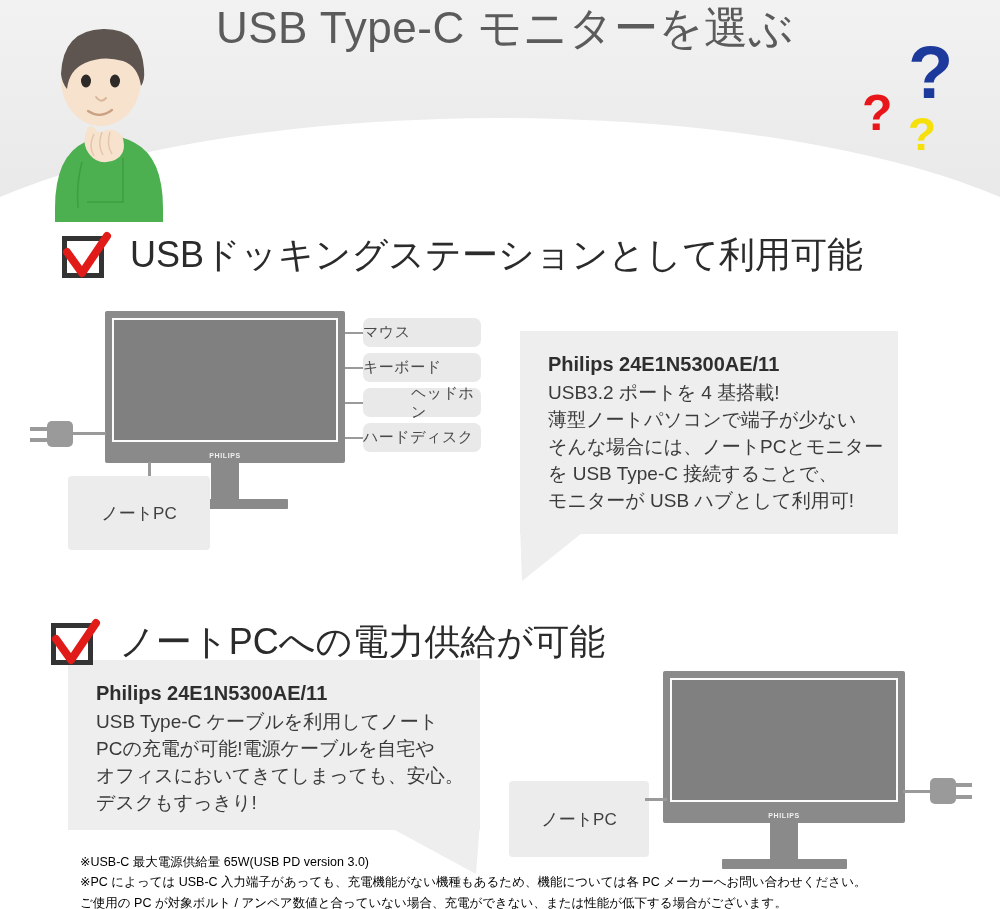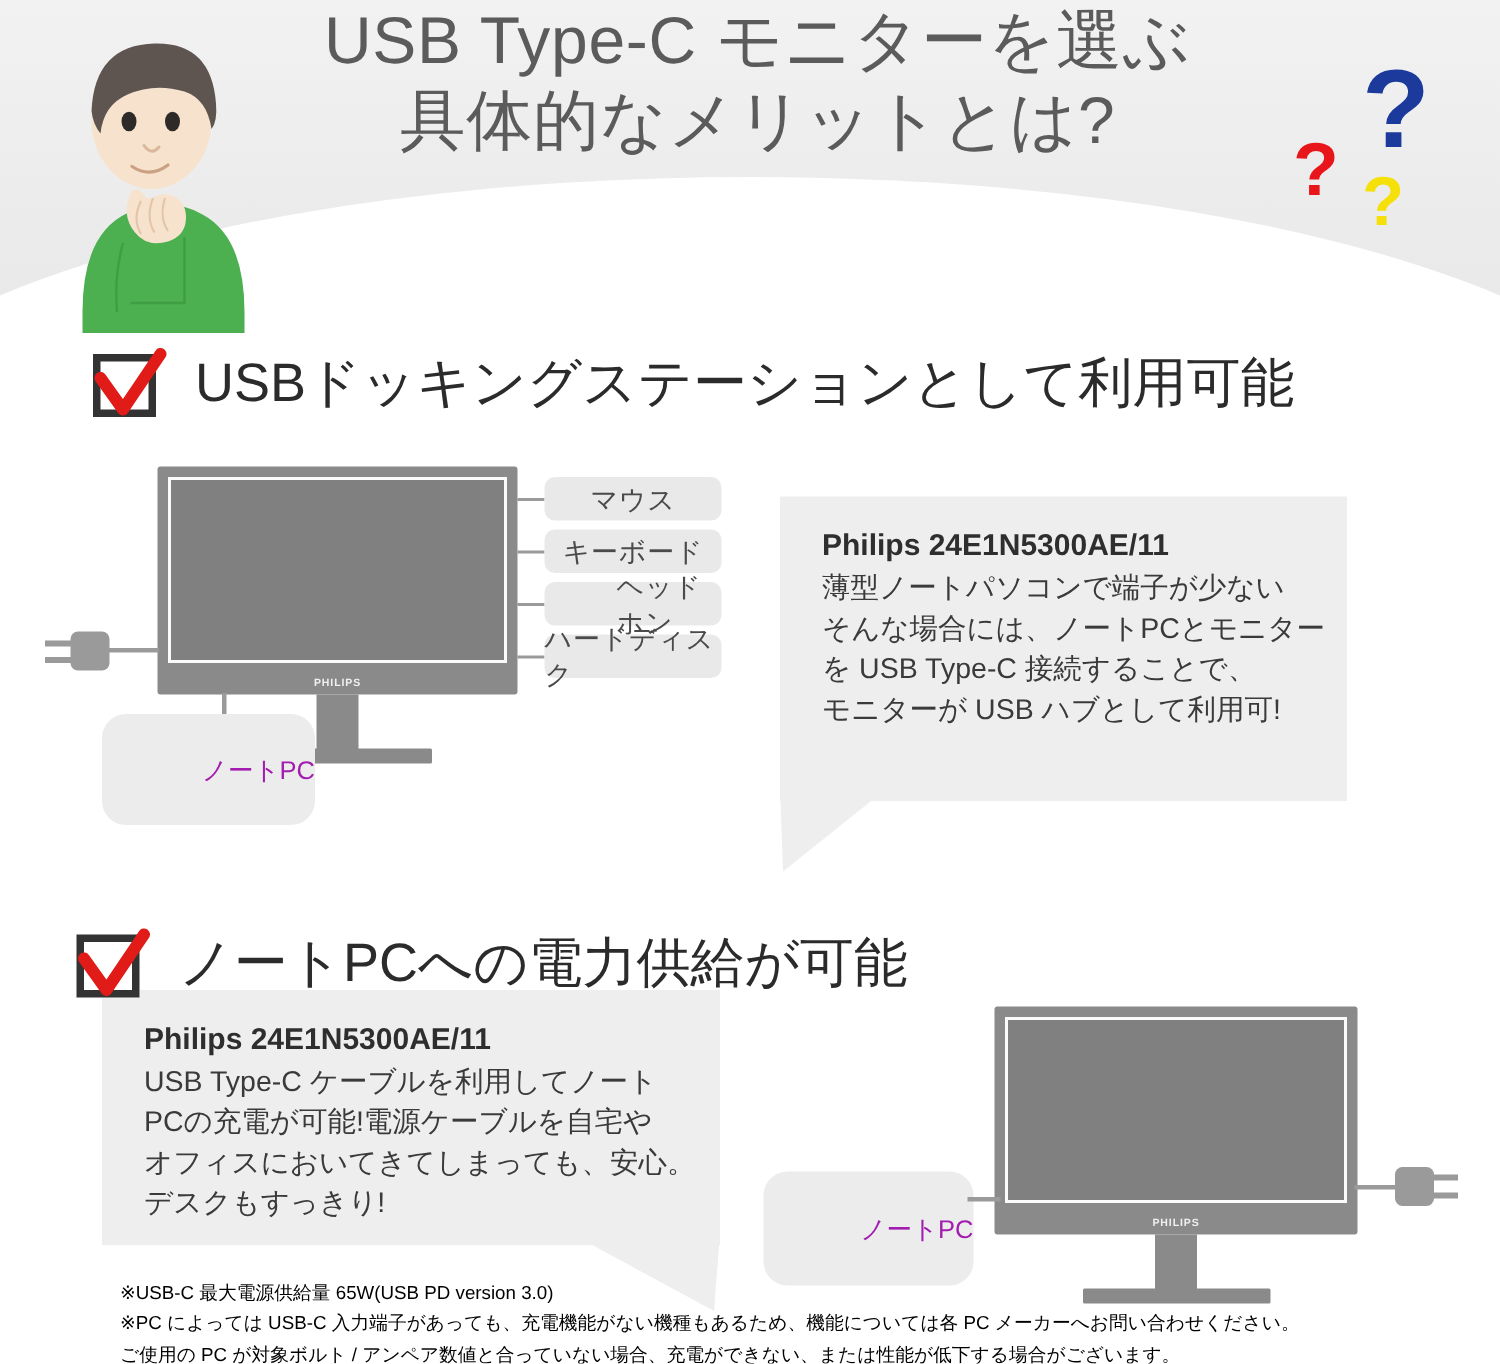--- a/index.html
+++ b/index.html
@@ -65,27 +65,27 @@
   .mon-base { position:absolute; background:#8a8a8a; border-radius:1px; }
 
   
   .cable { position:absolute; background:#9a9a9a; }
   .plug-body { position:absolute; background:#9a9a9a; border-radius:5px; }
   .prong { position:absolute; background:#9a9a9a; height:4px; }
 
   
   .pill {
     position:absolute; background:#e9e9e9; border-radius:7px;
+    display:flex; align-items:center; 
+    font-size:15px; color:#4a4a4a; letter-spacing:0.5px;
+  }
+  .laptop-box {
+    position:absolute; background:#ececec; border-radius:4px;
     display:flex; align-items:center; justify-content:center;
-    font-size:18px; color:#4a4a4a; letter-spacing:0.5px;
-  }
-  .laptop-box {
-    position:absolute; background:#ececec; border-radius:16px;
-    display:flex; align-items:center; justify-content:flex-end;
-    font-size:17px; color:#a21caf; font-weight:500;
+    font-size:17px; color:#404040; font-weight:500;
   }
 
   
   .bubble { position:absolute; background:#eeeeee; z-index:2; }
   .bubble-inner { padding:22px 16px 16px 28px; }
   .bubble-title { font-size:20px; font-weight:700; color:#2e2e2e; margin-bottom:4px; }
   .bubble-body { font-size:19px; line-height:1.42; color:#3a3a3a; }
   .bubble-body div { white-space:nowrap; }
 
   
@@ -94,21 +94,20 @@
 </style>
 </head>
 <body>
 
 <div class="header">
   <div class="header-curve"></div>
 </div>
 
 <div class="header-title">
   <span>USB Type-C モニターを選ぶ</span>
-  <span class="line2">具体的なメリットとは?</span>
 </div>
 
 <svg class="person" viewBox="0 0 150 210">
   <path d="M33 196 q0 -52 30 -66 q12 -6 24 -6 q14 0 26 7 q28 15 28 65 l0 14 l-108 0 z" fill="#4caf50"></path>
   <path d="M60 150 q-6 22 -4 46" stroke="#3f9e43" stroke-width="1.6" fill="none"></path>
   <path d="M101 146 l0 44 l-36 0" stroke="#3f9e43" stroke-width="1.6" fill="none"></path>
   <ellipse cx="79" cy="68" rx="40" ry="46" fill="#f7e2cd"></ellipse>
   <path d="M39 62 q2 -44 42 -45 q38 -1 41 40 q1 12 -3 17 q-3 -20 -18 -25 q-20 -6 -38 2 q-16 7 -18 26 q-5 -6 -6 -15 z" fill="#5e5550"></path>
   <ellipse cx="64" cy="69" rx="5" ry="6.5" fill="#2e2a27"></ellipse>
   <ellipse cx="93" cy="69" rx="5" ry="6.5" fill="#2e2a27"></ellipse>
@@ -171,20 +170,21 @@
 </div>
 <div class="cable" style="left:345px; top:437px; width:18px; height:2px;"></div>
 <div class="pill" style="left:363px; top:423px; width:118px; height:29px;">
   <span>ハードディスク</span>
 </div>
 
 <div class="bubble" style="left:520px; top:331px; width:378px; height:203px;">
   <div class="bubble-inner">
     <div class="bubble-title">Philips 24E1N5300AE/11</div>
     <div class="bubble-body">
+      <div>USB3.2 ポートを 4 基搭載!</div>
       <div>薄型ノートパソコンで端子が少ない</div>
       <div>そんな場合には、ノートPCとモニター</div>
       <div>を USB Type-C 接続することで、</div>
       <div>モニターが USB ハブとして利用可!</div>
     </div>
   </div>
 </div>
 <svg style="position:absolute; left:520px; top:525px; width:110px; height:60px; z-index:2;" viewBox="0 0 110 60">
   <path d="M0 0 L72 0 L2 56 Z" fill="#eeeeee"></path>
 </svg>

